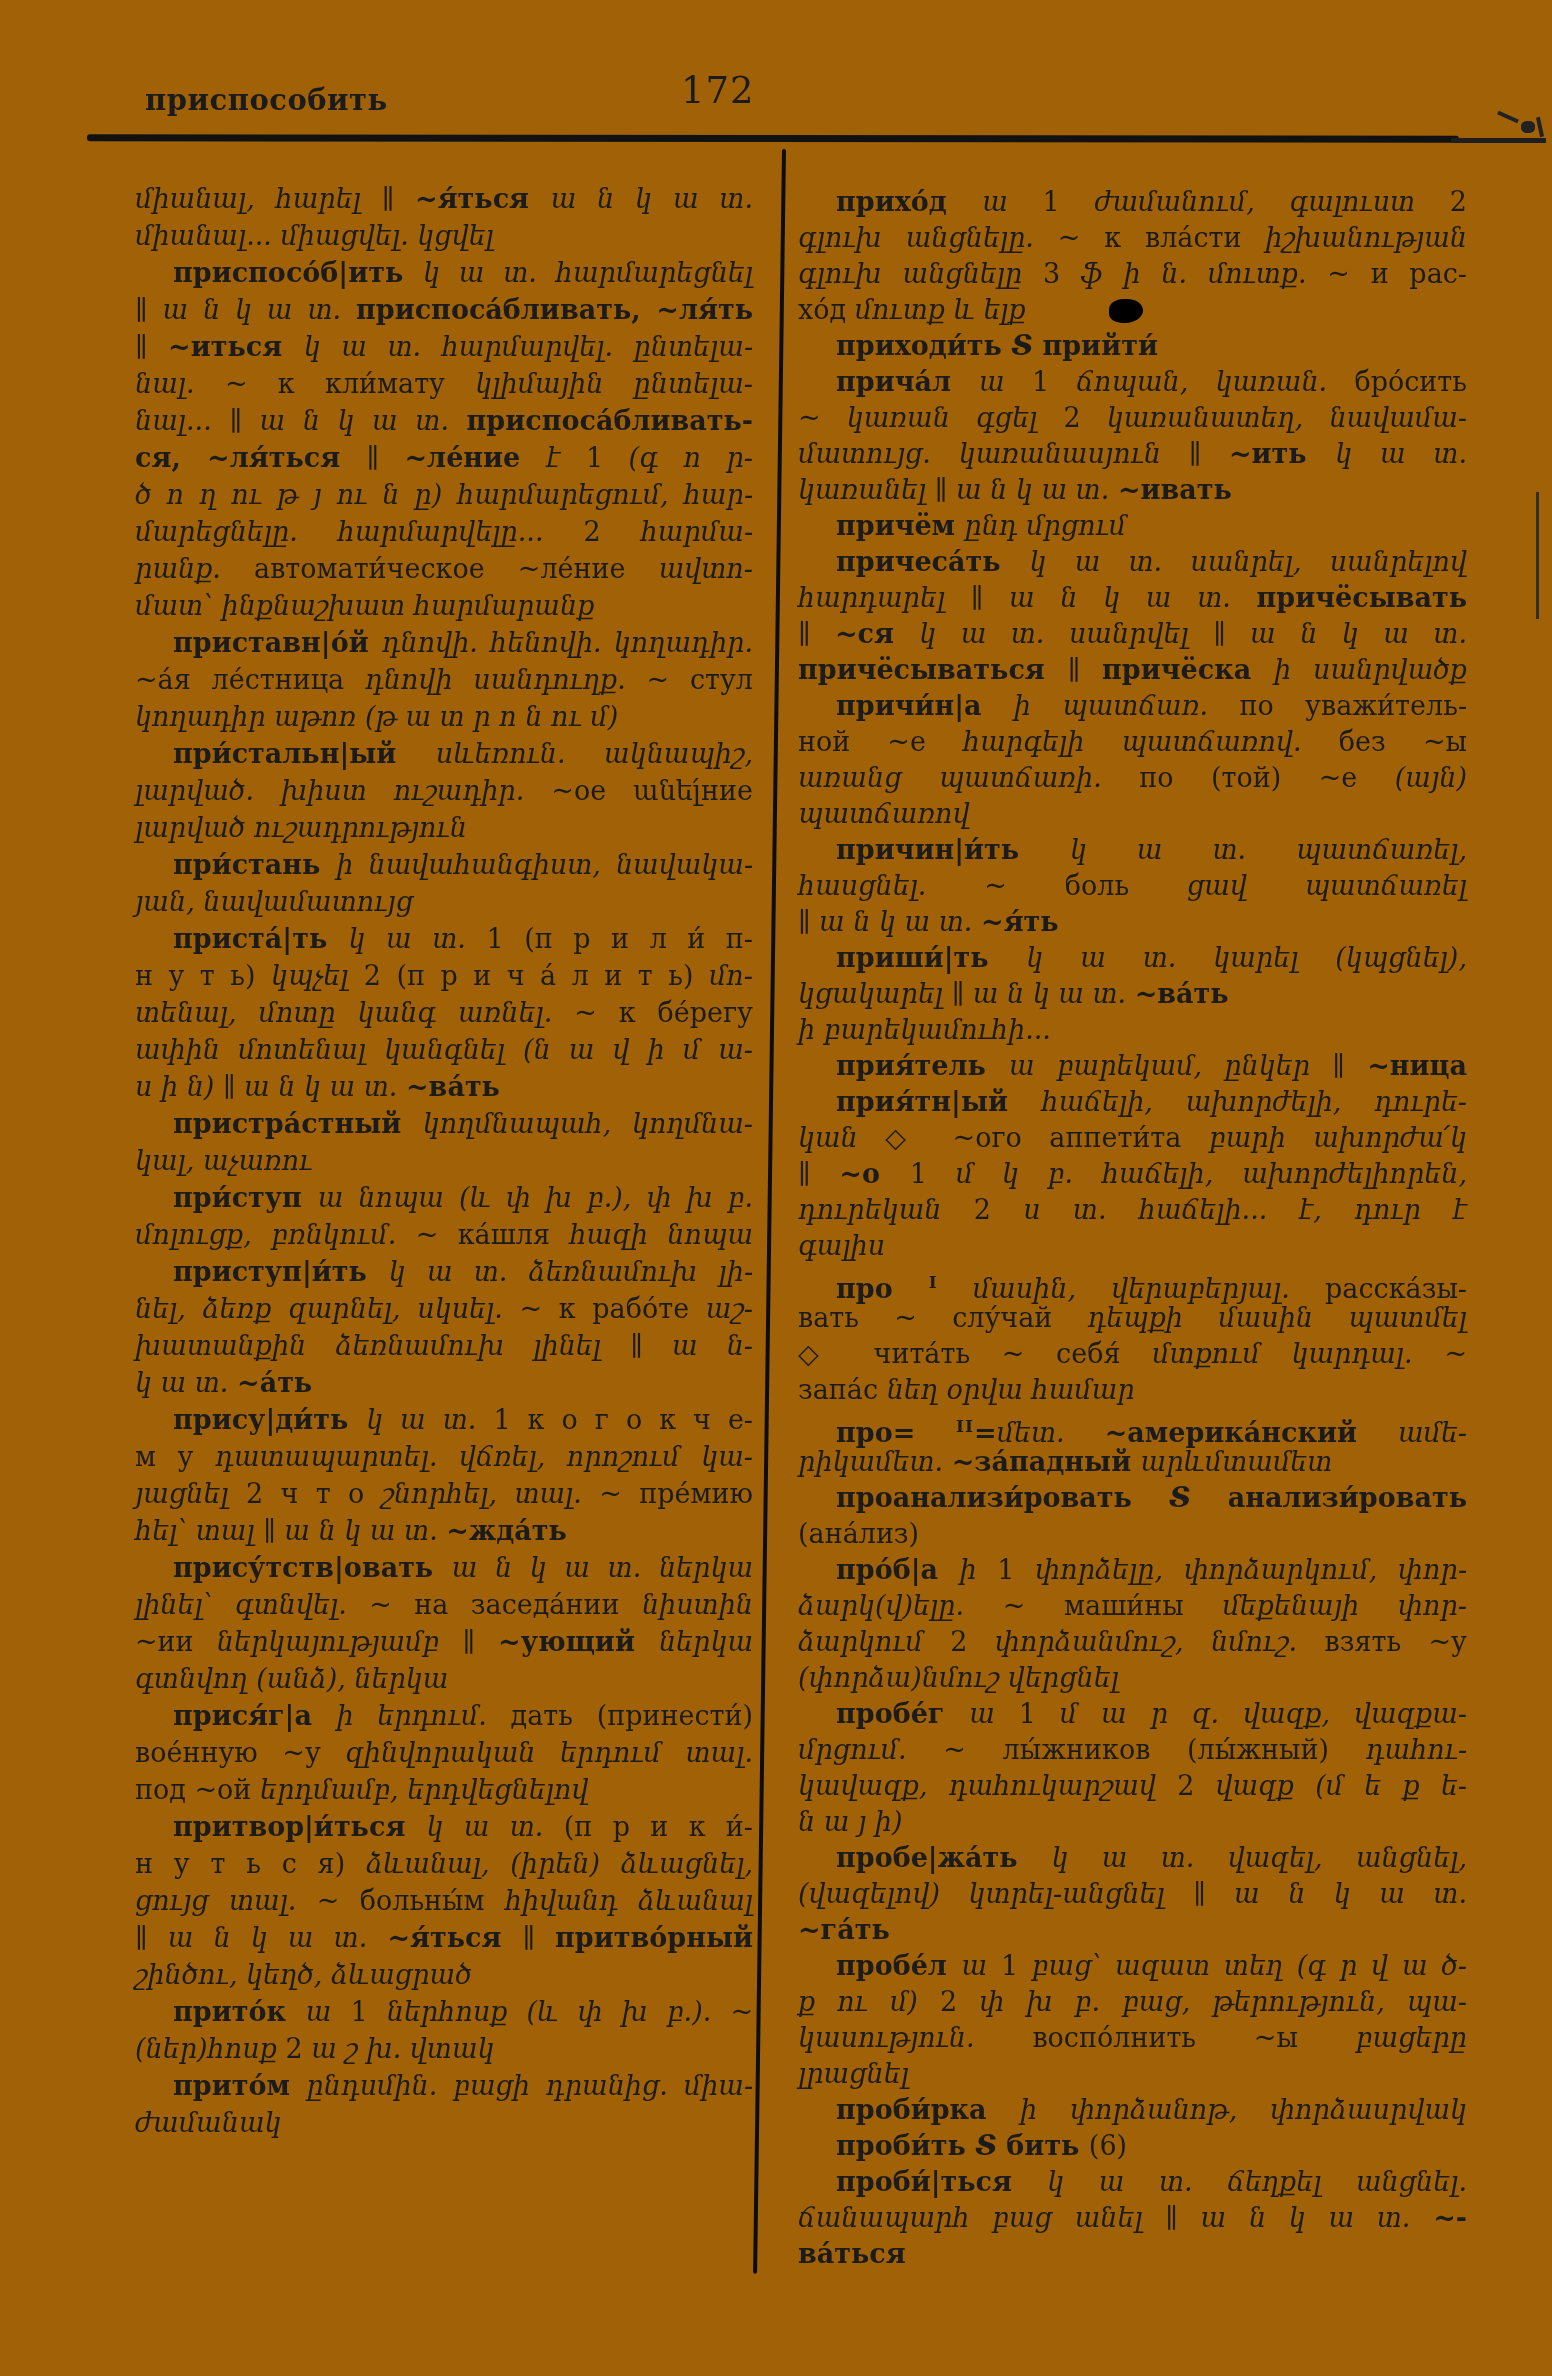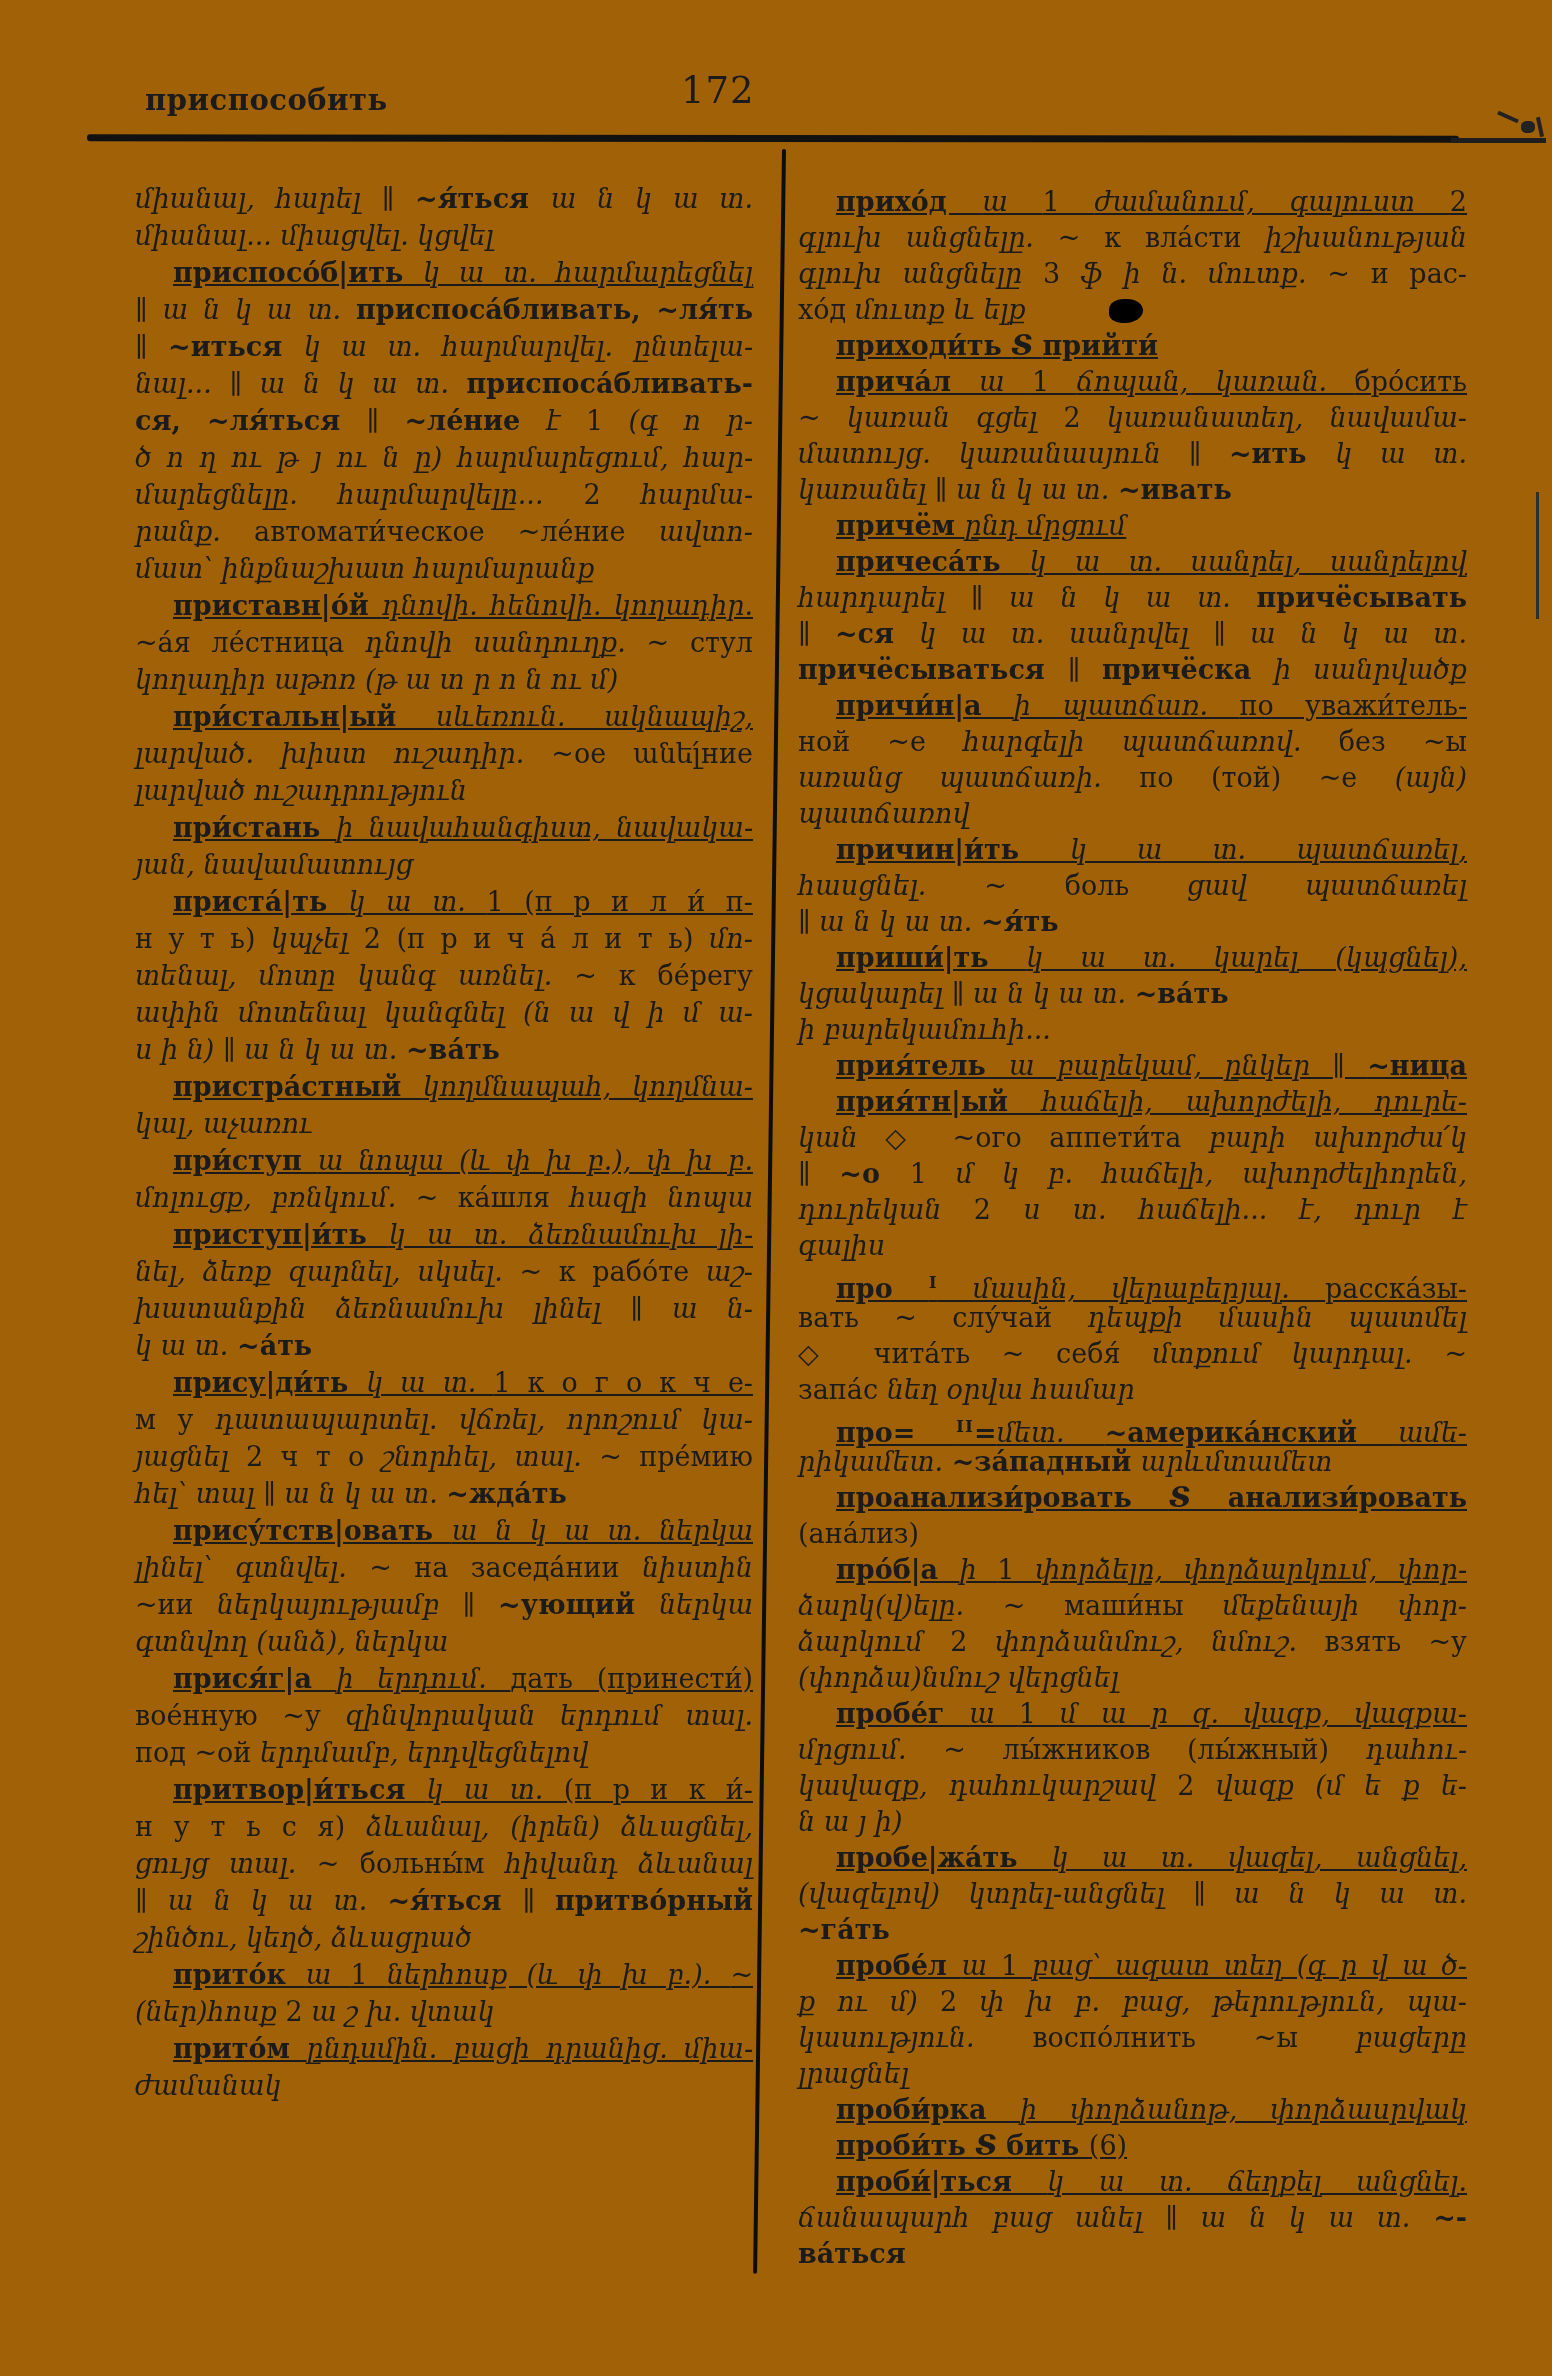--- a/index.html
+++ b/index.html
@@ -37,21 +37,21 @@
   }
   .col { position:absolute; font-size:27px; }
   #col-left  { left:135px; top:180px; width:618px; --lh:37px; }
   #col-right { left:798px; top:184px; width:669px; --lh:36px; }
   .line {
     height:var(--lh); line-height:var(--lh);
     text-align:justify; text-align-last:justify;
     white-space:normal; overflow:visible;
   }
   .line.end { text-align-last:left; }
-  .line.ind { text-indent:38px;text-decoration:underline; }
+  .line.ind { text-indent:38px; }
   .seg-b { font-weight:700; }
   .seg-r { }
   .seg-a { font-style:italic; }
   .seg-t { font-style:italic; font-weight:700; }
   .seg-sup { vertical-align:super; font-size:17px; font-weight:700; letter-spacing:1px; }
   .seg-blob {
     display:inline-block; width:34px; height:24px; background:#000;
     border-radius:48% 52% 58% 42%; margin-left:83px; vertical-align:-4px;
   }
 </style>
@@ -66,20 +66,21 @@
   <div id="noise-a" class="noise"></div>
   <div id="noise-b" class="noise"></div>
   <div id="noise-c" class="noise"></div>
   <div id="edge-mark"></div>
   <div id="col-left" class="col">
       <div class="line"><span class="seg-a">միանալ, հարել </span><span class="seg-r">∥ </span><span class="seg-b">~я́ться </span><span class="seg-a">ա ն կ ա տ.</span></div>
       <div class="line end"><span class="seg-a">միանալ... միացվել. կցվել</span></div>
       <div class="line ind"><span class="seg-b">приспосо́б|ить </span><span class="seg-a">կ ա տ. հարմարեցնել</span></div>
       <div class="line"><span class="seg-r">∥ </span><span class="seg-a">ա ն կ ա տ. </span><span class="seg-b">приспоса́бливать, ~ля́ть</span></div>
       <div class="line"><span class="seg-r">∥ </span><span class="seg-b">~иться </span><span class="seg-a">կ ա տ. հարմարվել. ընտելա-</span></div>
+      <div class="line"><span class="seg-a">նալ. </span><span class="seg-r">~ к кли́мату </span><span class="seg-a">կլիմային ընտելա-</span></div>
       <div class="line"><span class="seg-a">նալ... </span><span class="seg-r">∥ </span><span class="seg-a">ա ն կ ա տ. </span><span class="seg-b">приспоса́бливать-</span></div>
       <div class="line"><span class="seg-b">ся, ~ля́ться </span><span class="seg-r">∥ </span><span class="seg-b">~ле́ние </span><span class="seg-a">է </span><span class="seg-r">1 </span><span class="seg-a">(գ ո ր-</span></div>
       <div class="line"><span class="seg-a">ծ ո ղ ու թ յ ու ն ը) հարմարեցում, հար-</span></div>
       <div class="line"><span class="seg-a">մարեցնելը. հարմարվելը... </span><span class="seg-r">2 </span><span class="seg-a">հարմա-</span></div>
       <div class="line"><span class="seg-a">րանք. </span><span class="seg-r">автомати́ческое ~ле́ние </span><span class="seg-a">ավտո-</span></div>
       <div class="line end"><span class="seg-a">մատ՝ ինքնաշխատ հարմարանք</span></div>
       <div class="line ind"><span class="seg-b">приставн|о́й </span><span class="seg-a">դնովի. հենովի. կողադիր.</span></div>
       <div class="line"><span class="seg-r">~а́я ле́стница </span><span class="seg-a">դնովի սանդուղք. </span><span class="seg-r">~ стул</span></div>
       <div class="line end"><span class="seg-a">կողադիր աթոռ (թ ա տ ր ո ն ու մ)</span></div>
       <div class="line ind"><span class="seg-b">при́стальн|ый </span><span class="seg-a">սևեռուն. ակնապիշ,</span></div>

